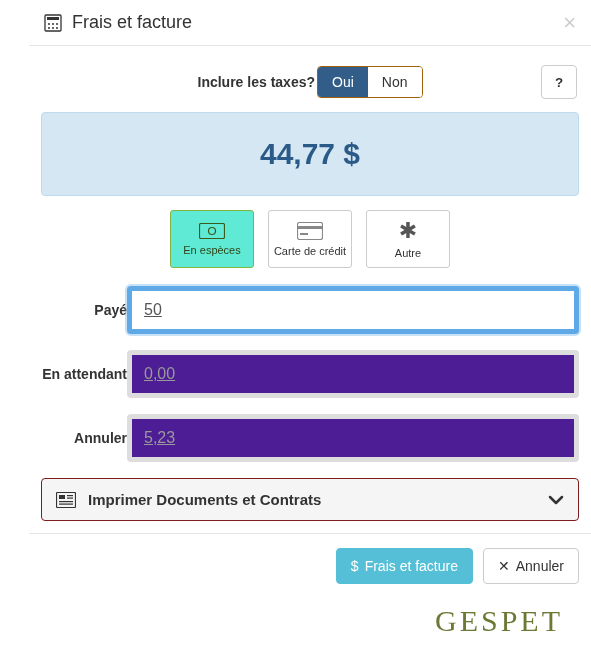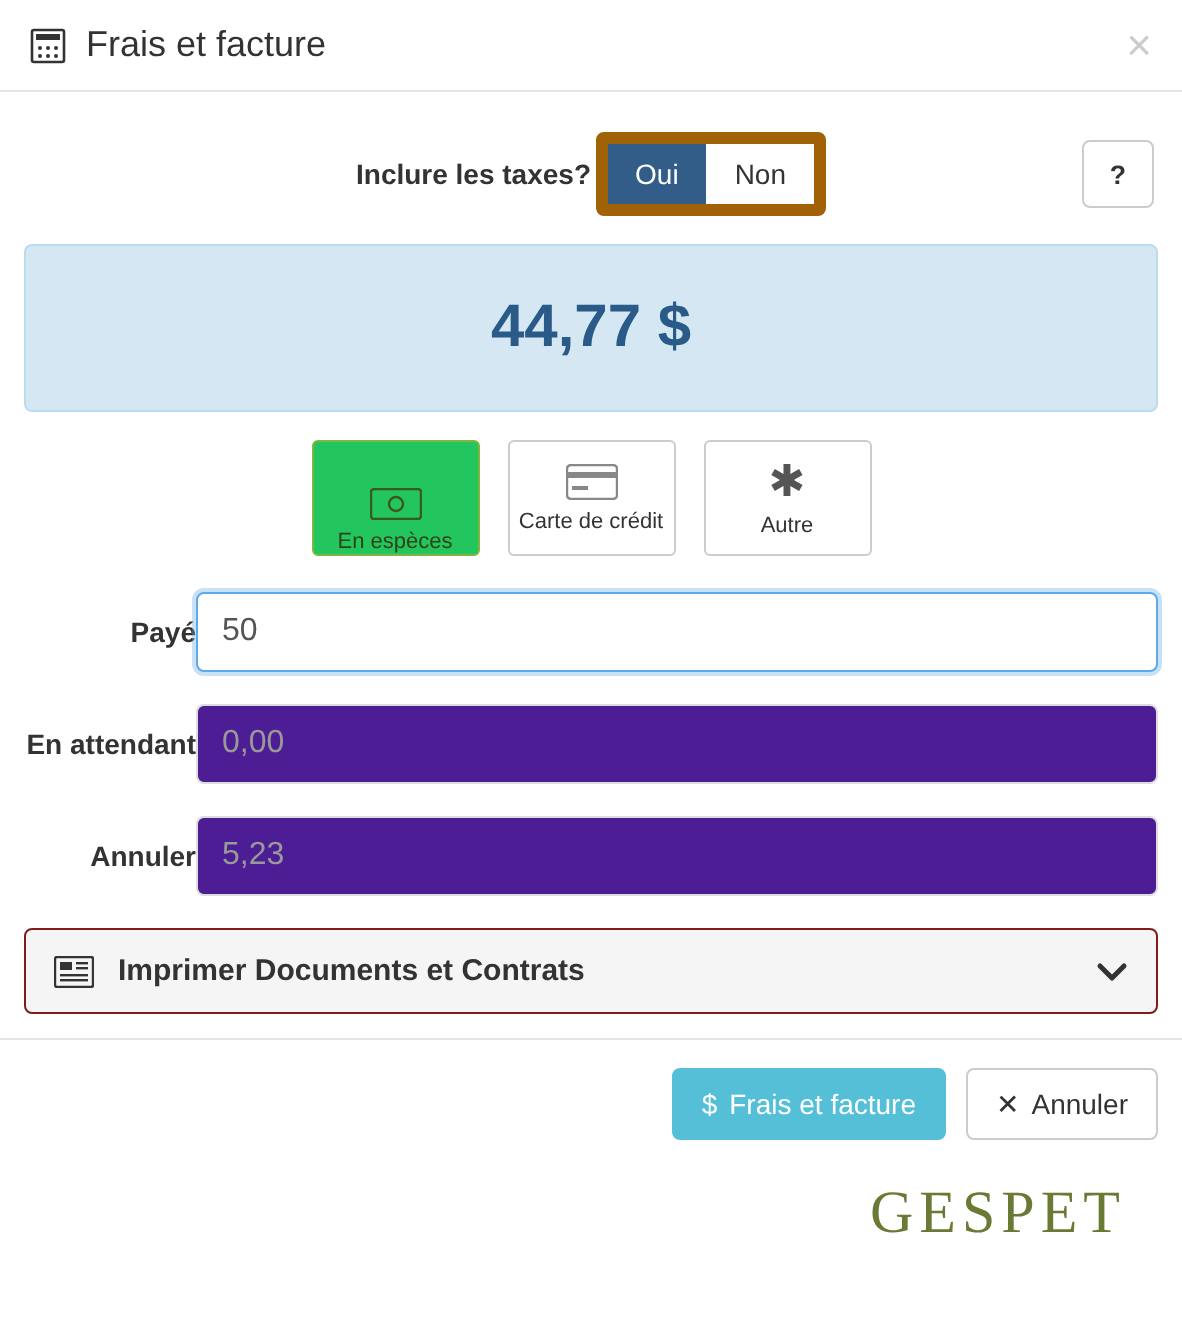--- a/index.html
+++ b/index.html
@@ -1,47 +1,47 @@
 <!DOCTYPE html>
 <html><head>
 <meta charset="utf-8">
 <style>
 * { box-sizing: border-box; margin: 0; padding: 0; }
 body { font-family: -apple-system, BlinkMacSystemFont, "Segoe UI", Helvetica, Arial, sans-serif; font-size: 14px; color: #333; background: #fff; width: 591px; }
-.modal { position: relative; }
+.modal { position: relative; margin-left: 29px; }
 .modal-header { display: flex; align-items: center; gap: 10px; padding: 12px 15px; border-bottom: 1px solid #e5e5e5; }
 .modal-title { font-size: 18px; font-weight: 500; color: #333; }
 .close-btn { position: absolute; right: 15px; top: 12px; color: #ccc; font-size: 22px; line-height: 1; background: none; border: none; cursor: pointer; }
 
 .calc-icon { width: 18px; height: 18px; display: inline-block; }
 
 .modal-body { padding: 12px; }
 
 .tax-row { display: flex; align-items: center; justify-content: center; gap: 2px; padding: 8px 0 14px; position: relative; }
 .tax-label { font-weight: 700; color: #333; }
-.toggle-group { display: flex; border-radius: 4px; overflow: hidden; border: 6px solid #a16207; }
+.toggle-group { display: flex; border-radius: 4px; overflow: hidden; border: 1px solid #a16207; }
 .toggle-btn { padding: 7px 14px; border: none; font-size: 14px; cursor: pointer; }
 .toggle-btn.active { background: #325d88; color: #fff; }
 .toggle-btn.inactive { background: #fff; color: #333; }
 .help-btn { position: absolute; right: 2px; width: 36px; height: 34px; border: 1px solid #ccc; border-radius: 4px; background: #fff; cursor: pointer; display: flex; align-items: center; justify-content: center; font-weight: 700; color: #333; }
 
 .amount-bar { background: #d4e7f3; border: 1px solid #bcdbed; border-radius: 4px; padding: 24px; text-align: center; margin-bottom: 14px; }
 .amount-text { font-size: 30px; font-weight: 700; color: #2a5a88; }
 
 .pay-methods { display: flex; justify-content: center; gap: 14px; margin-bottom: 18px; }
 .pay-method { width: 84px; height: 58px; border: 1px solid #ccc; border-radius: 3px; background: #fff; display: flex; flex-direction: column; align-items: center; justify-content: center; gap: 5px; cursor: pointer; font-size: 11px; color: #333; }
-.pay-method.active { background: #22c55e; border-color: #82b440; color: #2f4417; justify-content: flex-end; }
+.pay-method.active { background: #5eead4; border-color: #82b440; color: #2f4417; }
 .pay-method .pm-icon { font-size: 20px; line-height: 1; color: inherit; }
 .pay-method.inactive .pm-icon { color: #888; }
 .pay-method .pm-label { font-size: 11px; }
 
 .form-row { display: flex; align-items: center; gap: 0; margin-bottom: 16px; }
 .form-label { width: 86px; text-align: right; font-weight: 700; color: #333; font-size: 14px; }
 .form-label.multiline { line-height: 1.2; }
-.form-input { flex: 1; padding: 10px 12px; border: 1px solid #701a75; border-radius: 4px; font-size: 16px; color: #555; }
+.form-input { flex: 1; padding: 10px 12px; border: 5px solid #701a75; border-radius: 4px; font-size: 16px; color: #555; text-decoration: underline; }
 .form-input.focused { border-color: #5fa9e6; box-shadow: 0 0 0 2px rgba(95,169,230,0.35); }
 .form-input.disabled { background: #4c1d95; color: #999; border-color: #ddd; }
 
 .accordion { border: 1px solid #7f1d1d; border-radius: 4px; background: #f5f5f5; padding: 12px 14px; display: flex; align-items: center; gap: 12px; cursor: pointer; margin-top: 8px; }
 .accordion-title { flex: 1; font-weight: 600; color: #333; font-size: 15px; }
 .chevron { font-size: 14px; }
 
 .modal-footer { border-top: 1px solid #e5e5e5; padding: 14px 12px; display: flex; justify-content: flex-end; gap: 10px; }
 .btn { padding: 9px 14px; border-radius: 4px; font-size: 14px; cursor: pointer; display: inline-flex; align-items: center; gap: 6px; }
 .btn-primary { background: #56bfd8; color: #fff; border: 1px solid #56bfd8; }

